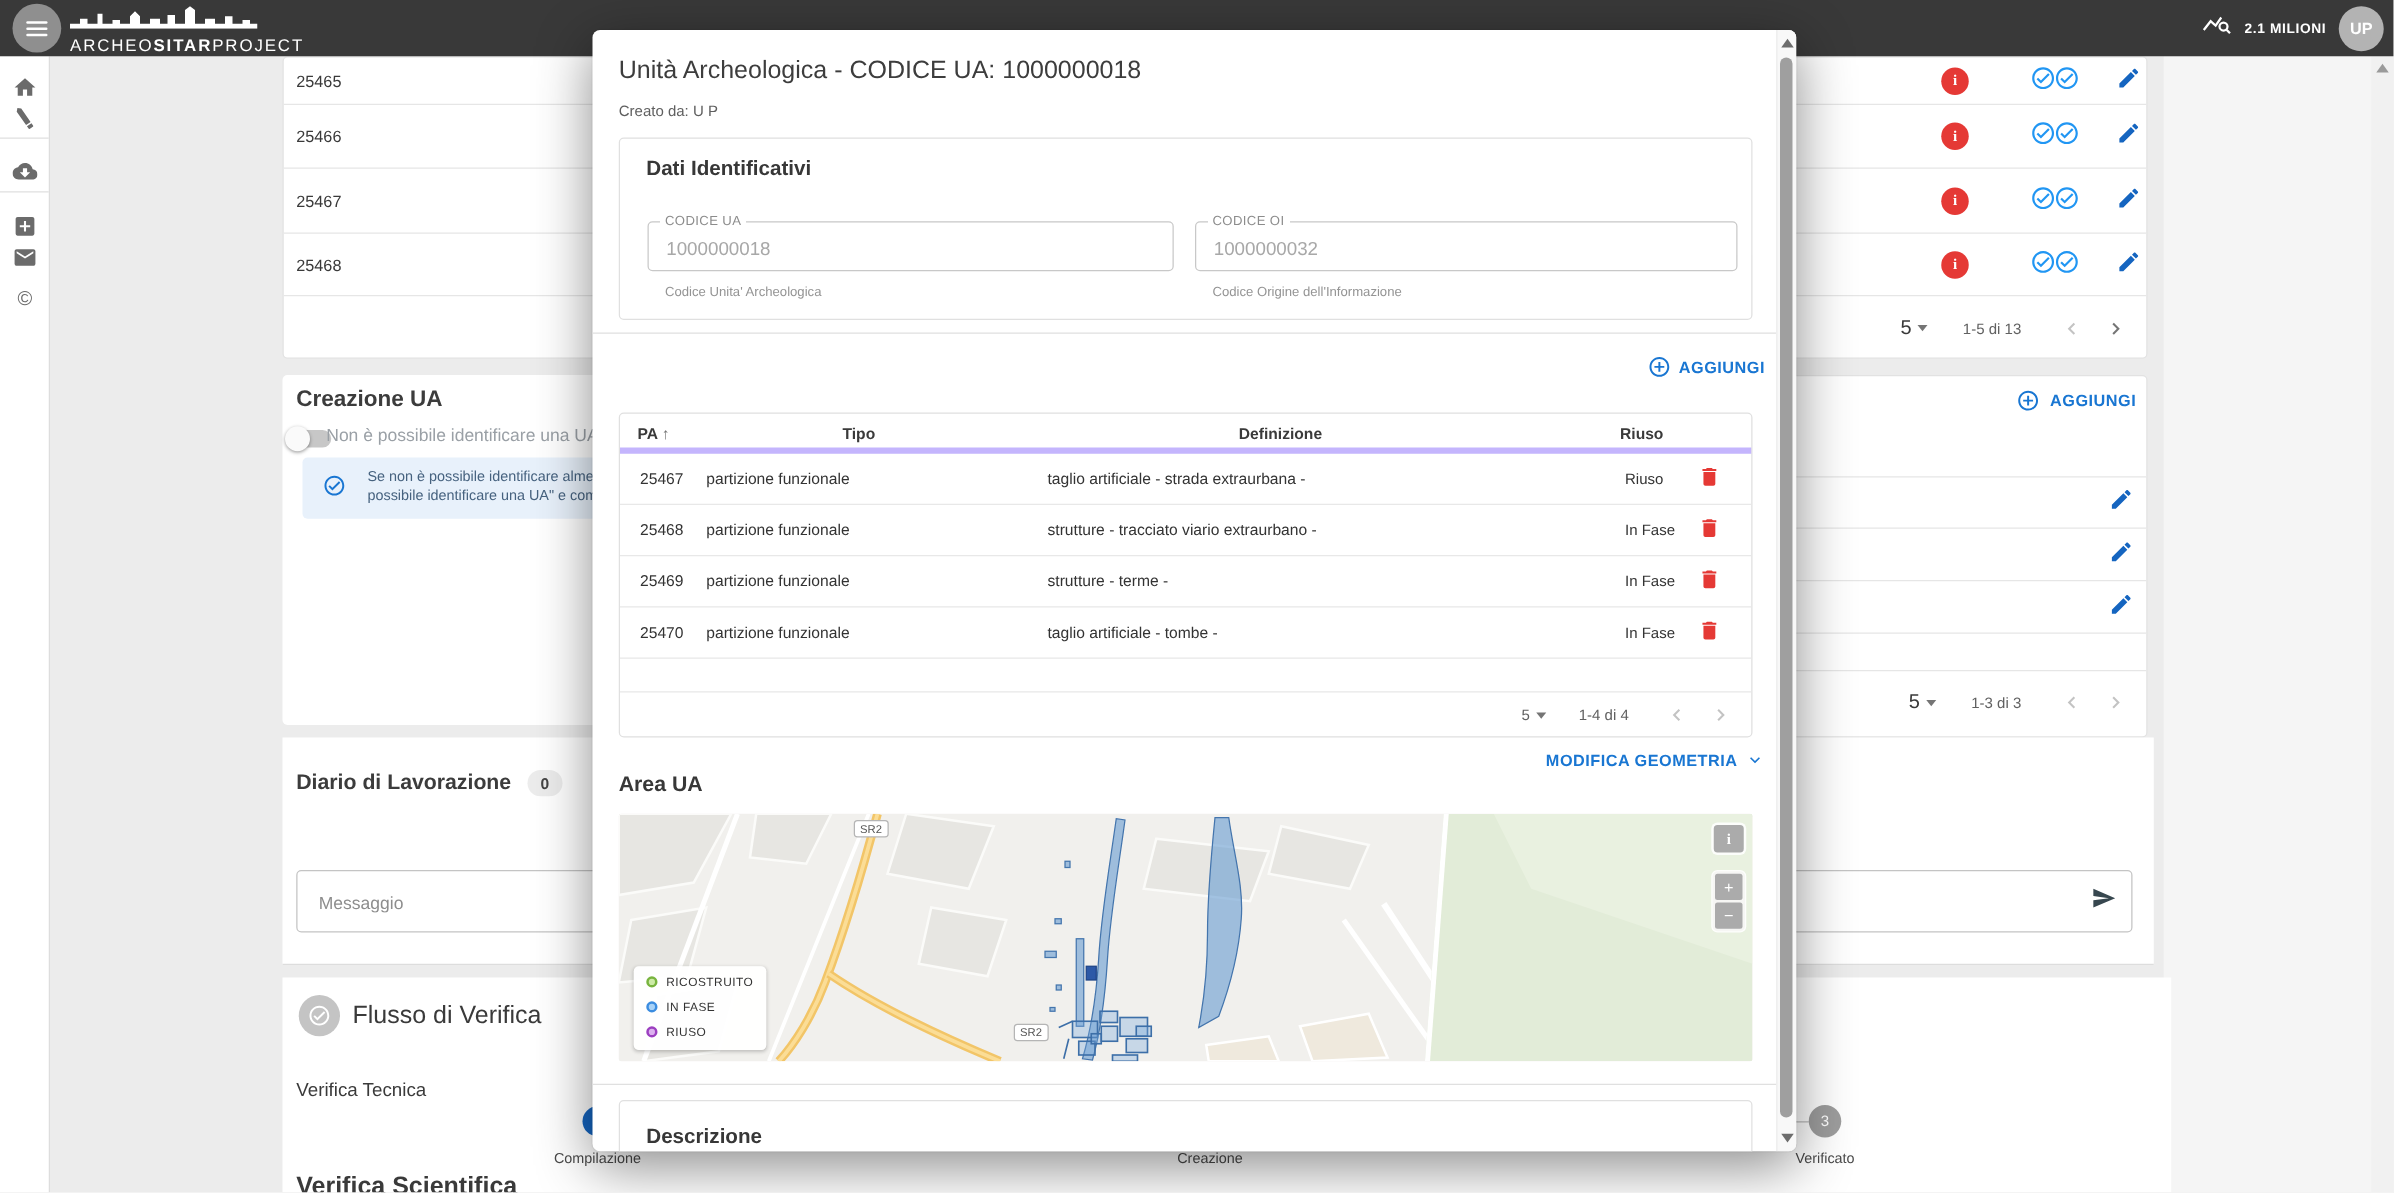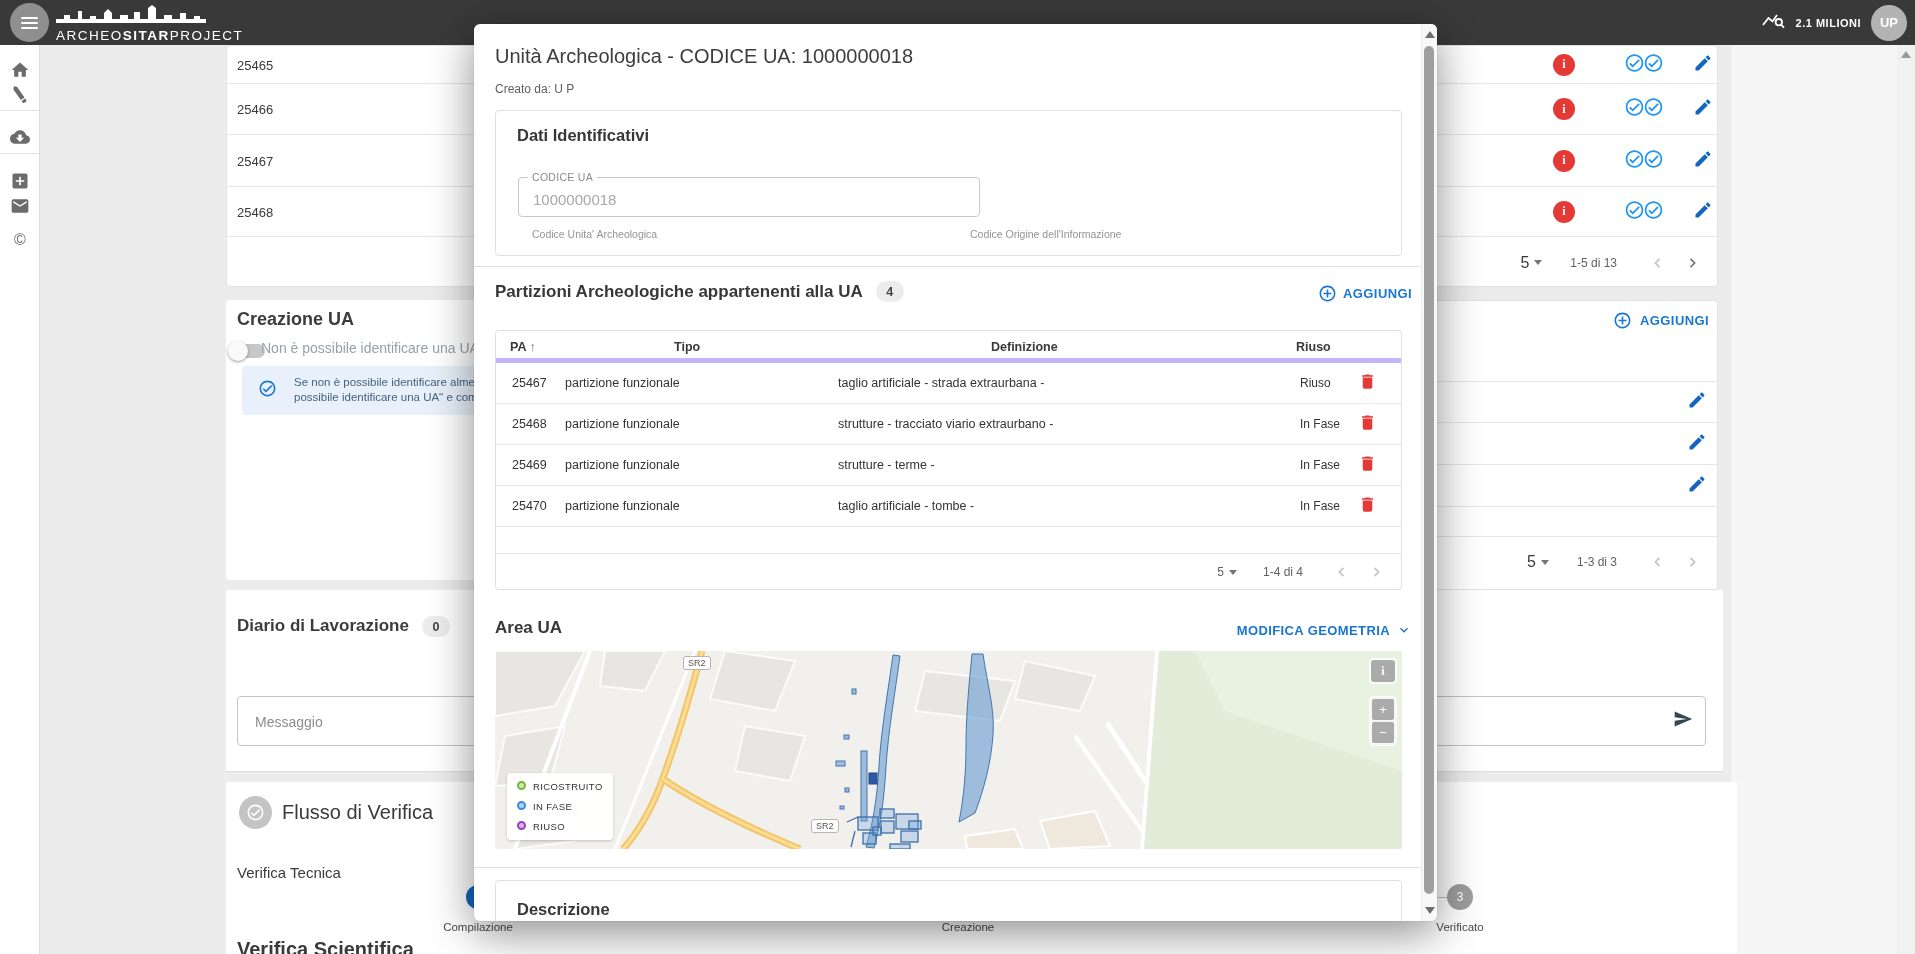--- a/index.html
+++ b/index.html
@@ -326,34 +326,34 @@
         </svg></span>
     <span class="side-ico side-copy" style="top:185px">©</span>
   </div>
 
   <div class="modal">
     <div class="modal-title">Unità Archeologica - CODICE UA: 1000000018</div>
     <div class="modal-sub">Creato da: U P</div>
 
     <div class="m-card" style="top:86px;height:146px">
       <div class="m-card-title" style="top:15px">Dati Identificativi</div>
-      <fieldset class="mfield" style="left:22px;top:60px;width:462px">
+      <fieldset class="mfield" style="left:22px;top:60px;width:421px">
         <legend>CODICE UA</legend>
         <div class="val">1000000018</div>
       </fieldset>
       <div class="helper" style="left:36px;top:117px">Codice Unita' Archeologica</div>
+      <fieldset class="mfield" style="left:460px;top:60px;width:434px">
+        <legend>CODICE OI</legend>
+        <div class="val">1000000032</div>
+      </fieldset>
       <div class="helper" style="left:474px;top:117px">Codice Origine dell'Informazione</div>
     </div>
 
     <div class="m-div" style="top:242px"></div>
 
-    <div class="sec-head" style="top:257px">
-      <span class="t">Partizioni Archeologiche appartenenti alla UA</span>
-      <span class="badge">4</span>
-    </div>
     <div class="abs link-blue" style="right:25px;top:260px">
       <svg width="19" height="19" viewBox="0 0 24 24" fill="#1976d2">
           <path d="M13 7h-2v4H7v2h4v4h2v-4h4v-2h-4V7zm-1-5C6.48 2 2 6.48 2 12s4.48 10 10 10 10-4.48 10-10S17.52 2 12 2zm0 18c-4.41 0-8-3.59-8-8s3.59-8 8-8 8 3.59 8 8-3.59 8-8 8z"></path>
         </svg>
       <span>AGGIUNGI</span>
     </div>
 
     <div class="m-card" style="top:306px;height:260px">
       <div class="abs" style="left:0;top:0;width:100%;height:32px;border-bottom:5px solid #c4b5fd;box-sizing:border-box">
         <span class="th" style="left:14px"><span>PA</span> <span style="color:#757575">↑</span></span>
@@ -413,21 +413,21 @@
             <svg width="20" height="20" viewBox="0 0 24 24">
               <path d="M9.7 6.3l5.7 5.7-5.7 5.7-1.4-1.4 4.3-4.3-4.3-4.3z"></path>
             </svg>
           </span>
       </div>
     </div>
 
     <div class="sec-head" style="top:594px">
       <span class="t">Area UA</span>
     </div>
-    <div class="abs link-blue" style="right:25px;top:598px">
+    <div class="abs link-blue" style="right:25px;top:576px">
       <span>MODIFICA GEOMETRIA</span>
       <svg width="16" height="16" viewBox="0 0 24 24" fill="#1976d2">
           <path d="M7.4 8.6L12 13.2l4.6-4.6L18 10l-6 6-6-6z"></path>
         </svg>
     </div>
 
     <div class="map">
       <svg width="907" height="198" viewBox="0 0 907 198">
 
         <g fill="#e7e6e2" stroke="#fbfbf9" stroke-width="2">

